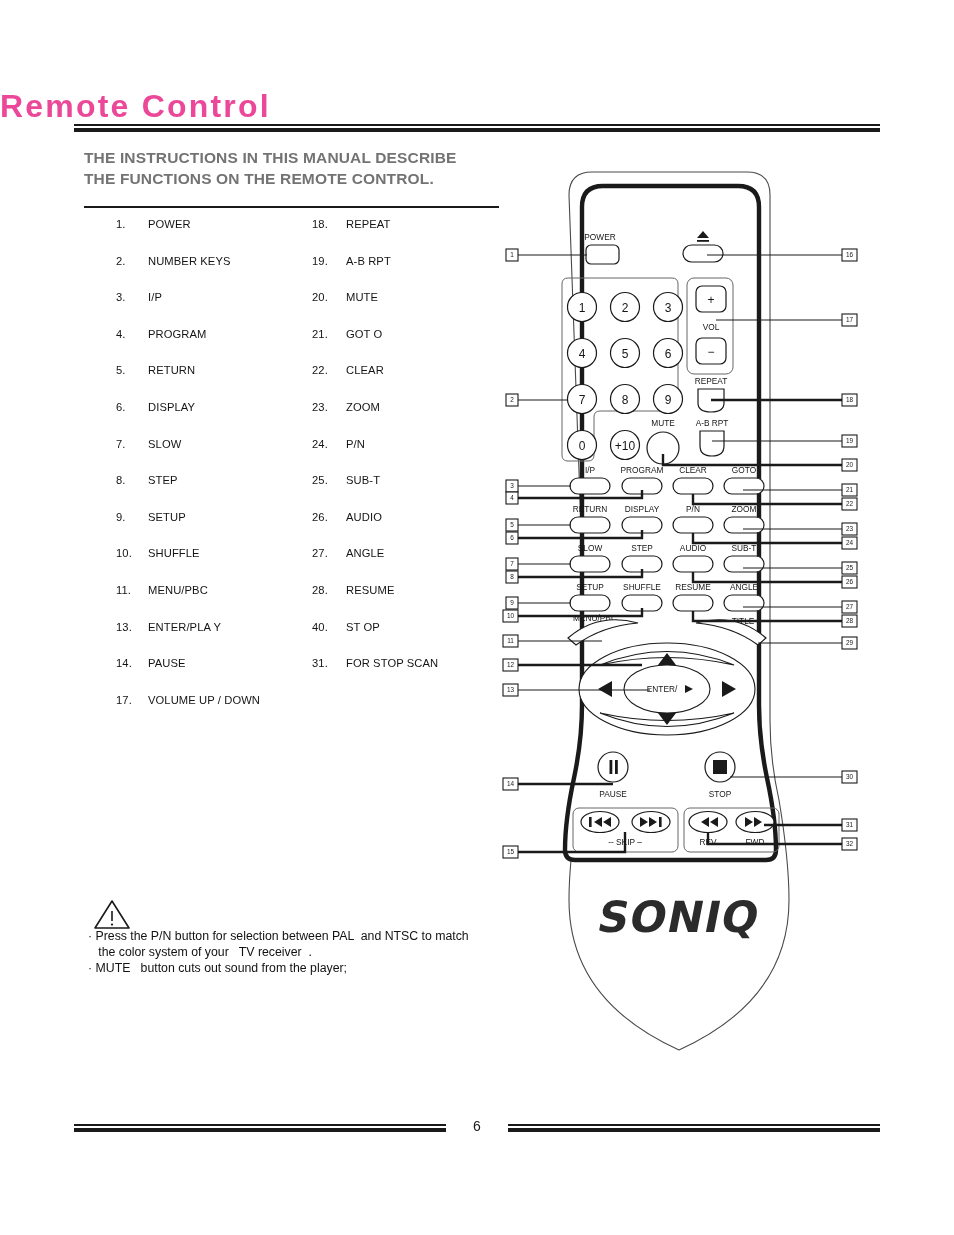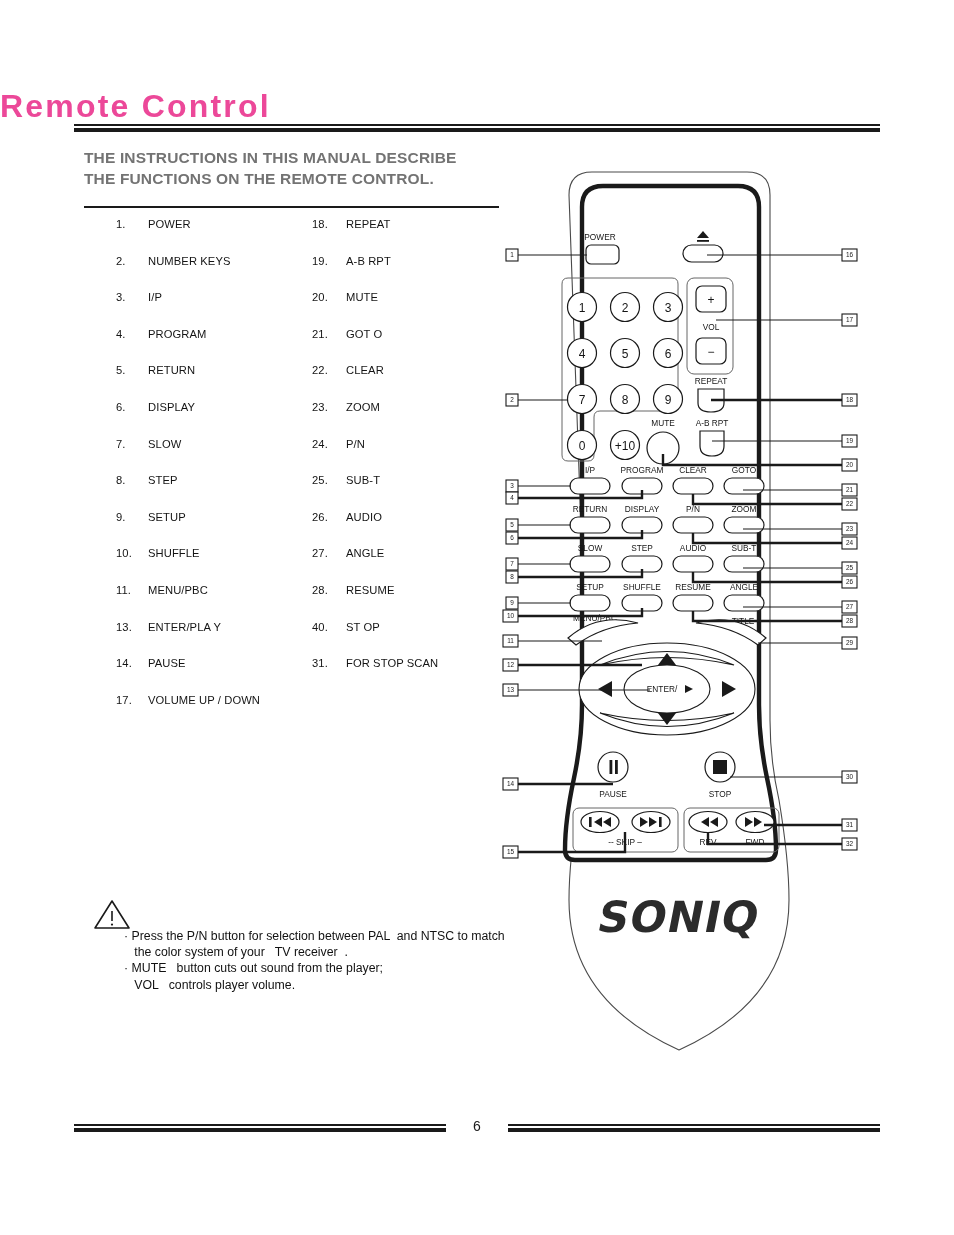--- a/index.html
+++ b/index.html
@@ -110,21 +110,20 @@
     height: 32px;
   }
   .notes {
     position: absolute;
     left: 88px;
     top: 928px;
     width: 430px;
     font-size: 12.3px;
     line-height: 16.2px;
     color: #121212;
-    margin-left: 36px;
   }
   .note-line { white-space: pre; }
 
   
   .footer-num {
     position: absolute;
     left: 0; right: 0;
     top: 1118px;
     text-align: center;
     font-size: 14px;
@@ -268,21 +267,20 @@
 <svg class="warn-tri" viewBox="0 0 40 32">
   <path d="M20 3 L37 30 L3 30 Z" fill="none" stroke="#1a1a1a" stroke-width="1.6" stroke-linejoin="round"></path>
   <line x1="20" y1="13" x2="20" y2="23" stroke="#1a1a1a" stroke-width="1.6"></line>
   <circle cx="20" cy="26.6" r="1.1" fill="#1a1a1a"></circle>
 </svg>
 
 <div class="notes">
   <div class="note-line">· Press the P/N button for selection between PAL  and NTSC to match</div>
   <div class="note-line">   the color system of your   TV receiver  .</div>
   <div class="note-line">· MUTE   button cuts out sound from the player;</div>
-  <div class="note-line">   VOL   controls player volume.</div>
 </div>
 
 <div class="footer-num">6</div>
 <div class="foot-rule" id="foot-rule-left">
   <div class="thin"></div>
   <div class="gap"></div>
   <div class="thick"></div>
 </div>
 <div class="foot-rule" id="foot-rule-right">
   <div class="thin"></div>

